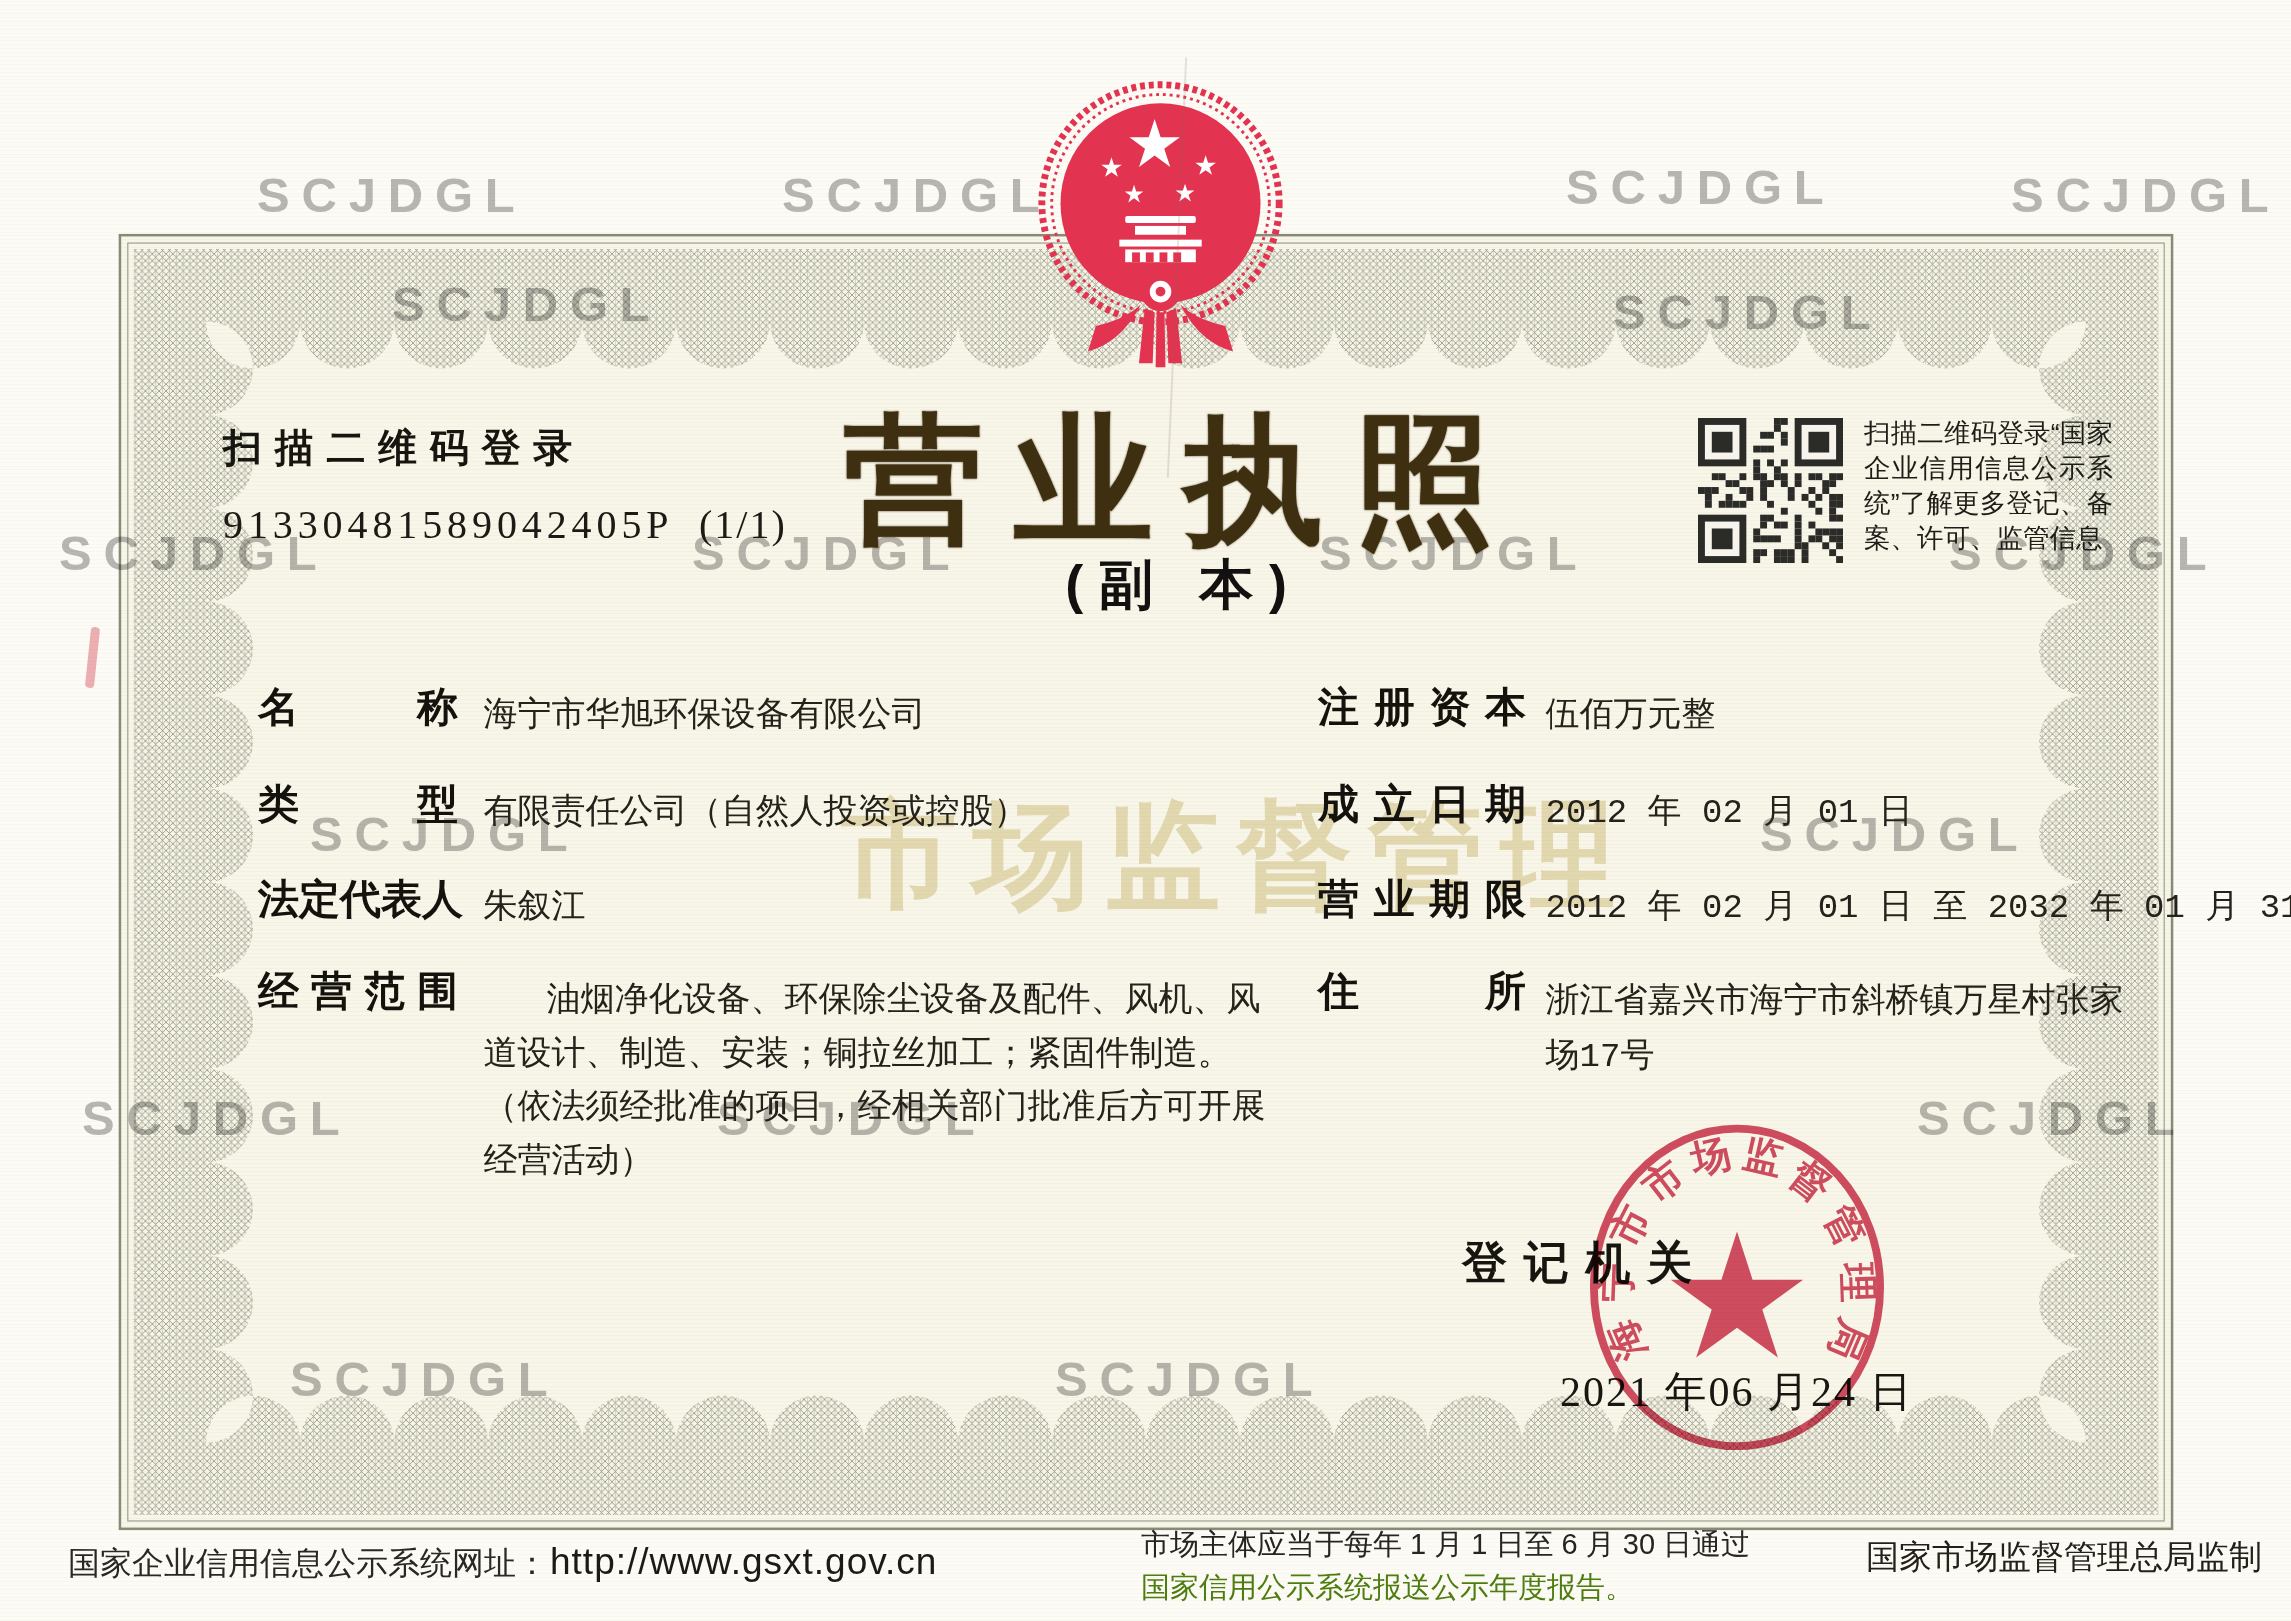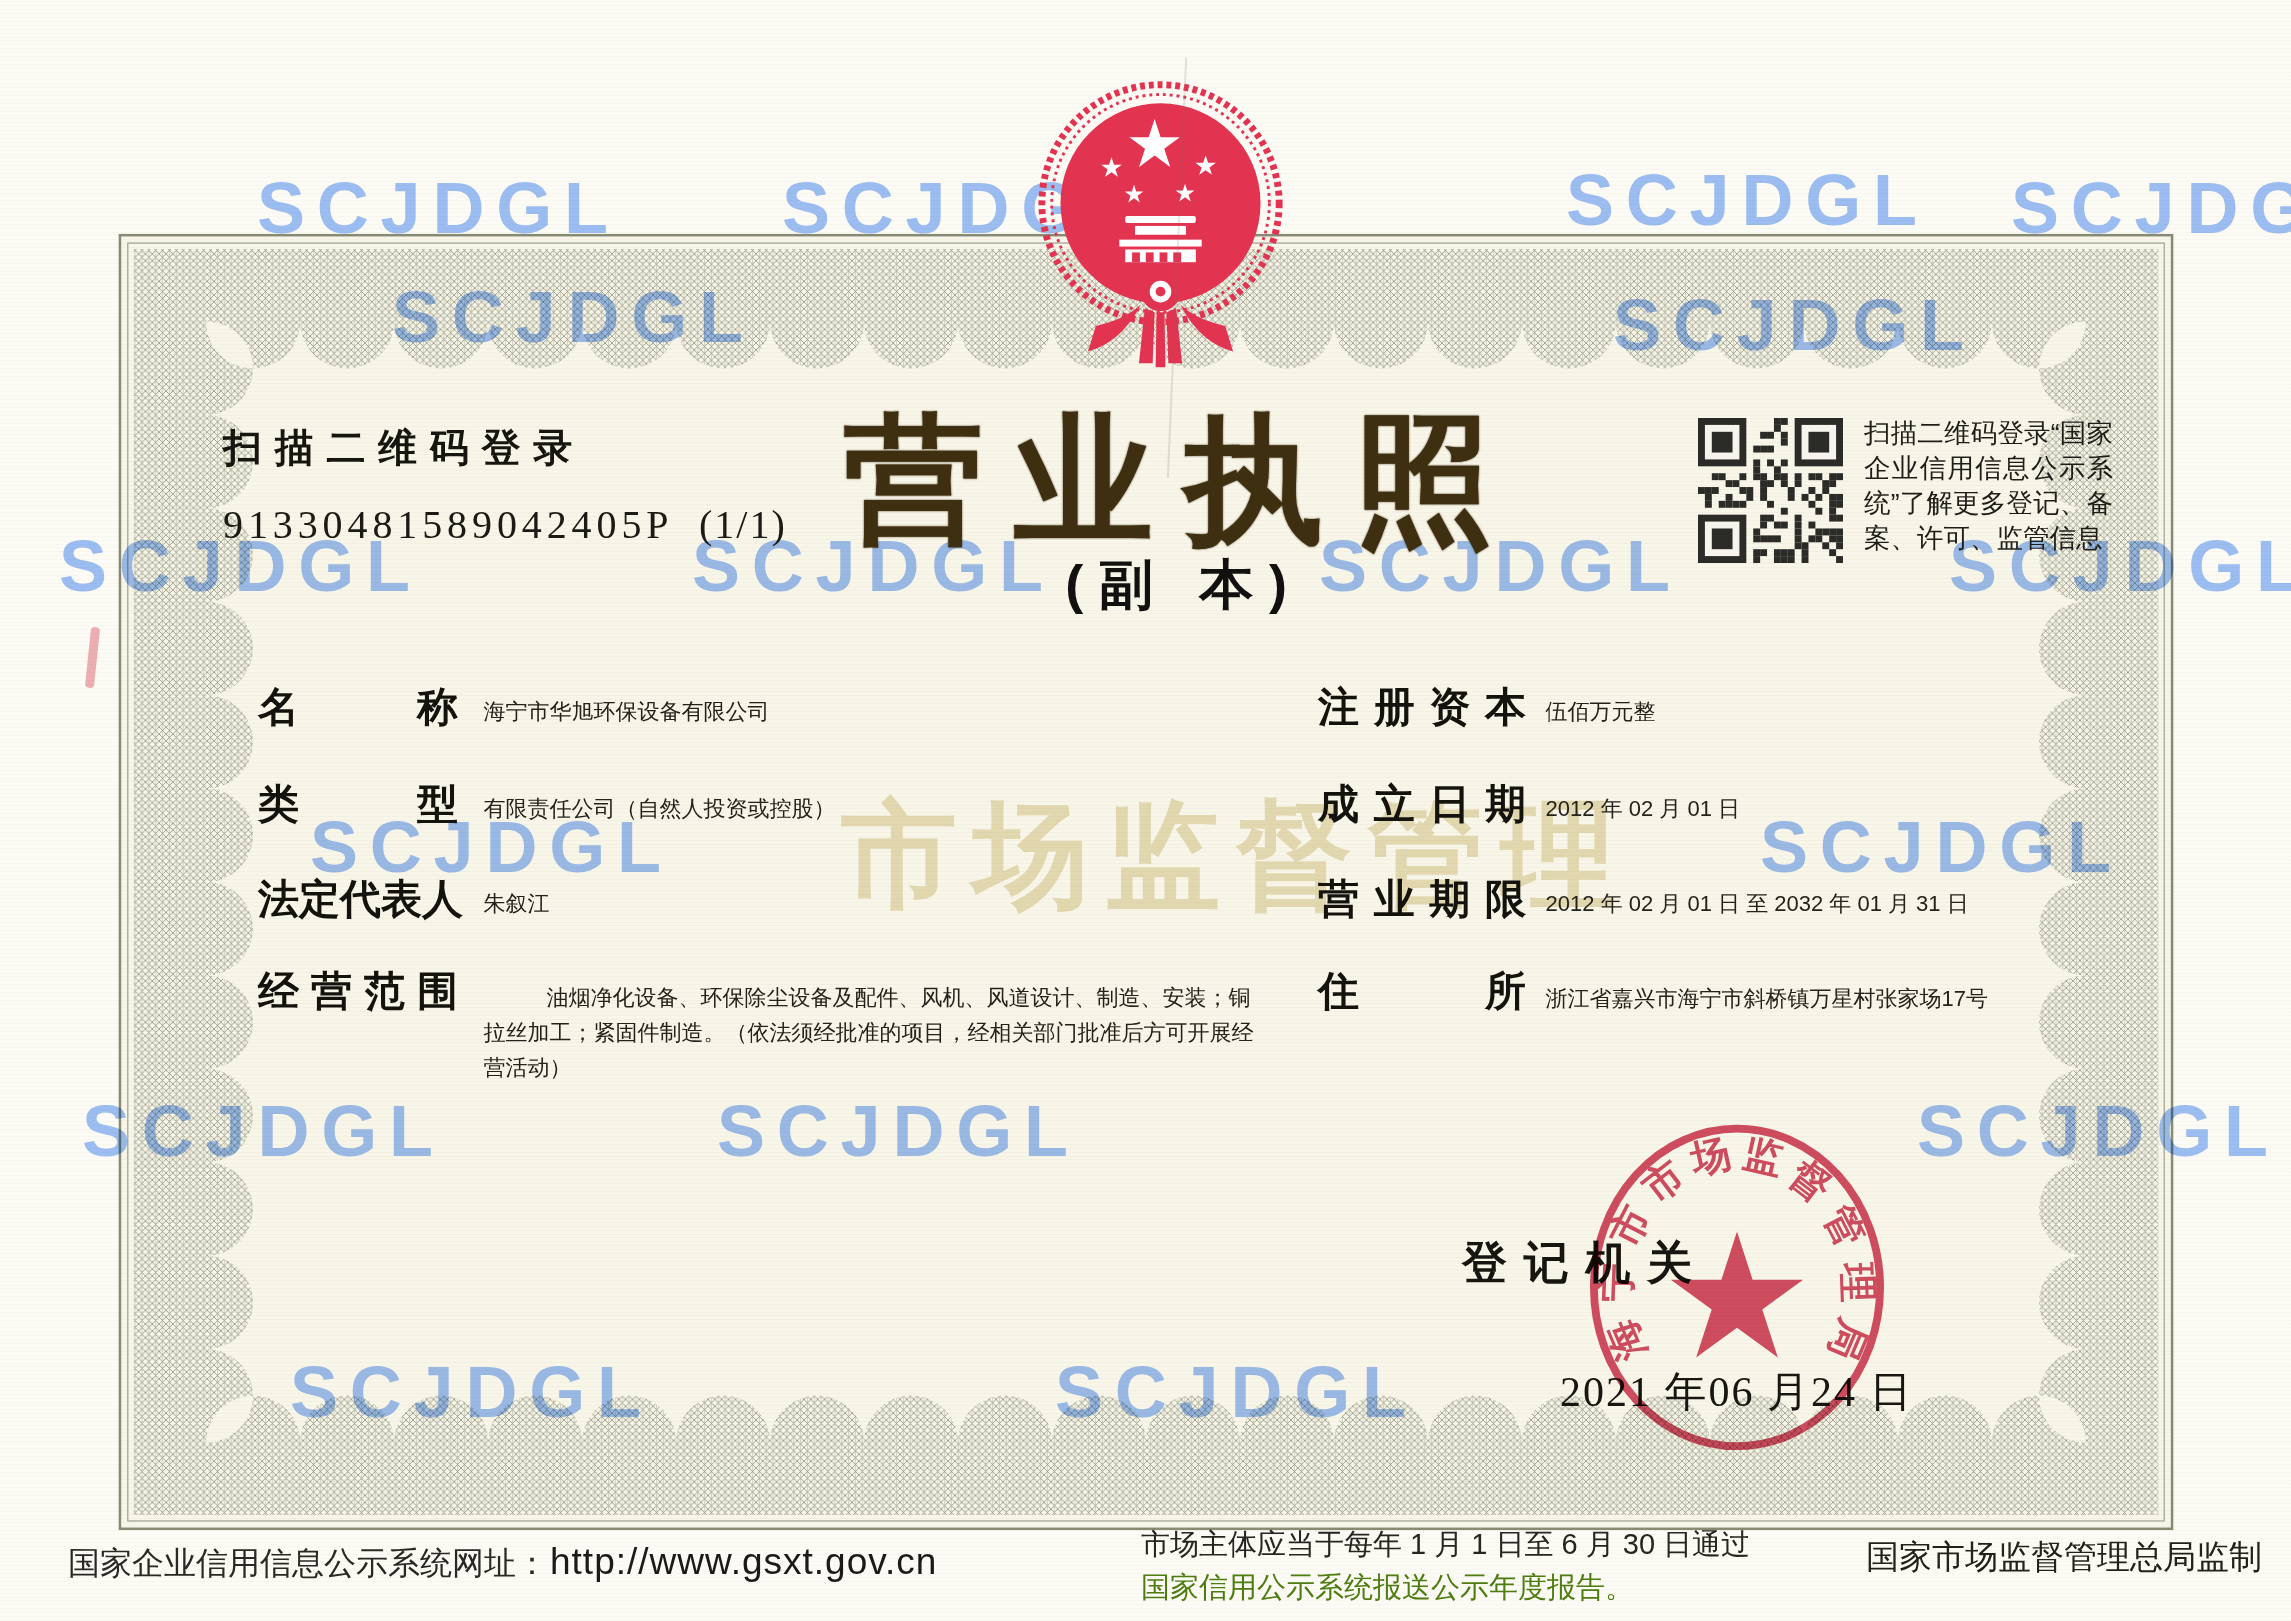--- a/index.html
+++ b/index.html
@@ -13,22 +13,22 @@
   
   .frame{
     position:absolute;left:118px;top:233px;width:2056px;height:1298px;
     background:
       repeating-linear-gradient(0deg, rgba(165,155,115,.06) 0 1px, transparent 1px 3.9px),
       #f8f5e9;
   }
   .borderSvg{position:absolute;left:0;top:0;z-index:2;}
   
   .wm{
-    position:absolute;z-index:3;color:#3b82f6;opacity:.5;mix-blend-mode:multiply;
-    font-weight:700;font-size:72px;letter-spacing:11.8px;white-space:nowrap;
+    position:absolute;z-index:3;color:#737373;opacity:.5;mix-blend-mode:multiply;
+    font-weight:700;font-size:49px;letter-spacing:11.8px;white-space:nowrap;
     font-family:"Liberation Sans","DejaVu Sans",sans-serif;pointer-events:none;
   }
   .wmBig{
     position:absolute;z-index:3;color:#d6c98e;opacity:.55;mix-blend-mode:multiply;
     font-weight:700;font-size:116px;letter-spacing:15.7px;white-space:nowrap;pointer-events:none;
   }
   
   .emblem{position:absolute;left:1035px;top:69px;z-index:6;}
   .creditBlock{position:absolute;left:223px;top:421px;z-index:4;}
   .creditLabel{font-weight:700;font-size:39px;letter-spacing:12.7px;color:#17150f;}
@@ -54,22 +54,22 @@
   .rowL{left:258px;}
   .rowR{left:1318px;}
   .lab{
     font-weight:700;font-size:41px;color:#14120d;flex:none;
     font-family:"Liberation Sans","DejaVu Sans",sans-serif;
   }
   .rowL .lab{width:200px;margin-right:25.5px;}
   .rowR .lab{width:208px;margin-right:19.6px;}
   [data-justify]{display:flex;justify-content:space-between;}
   .val{
-    font-family:Liberation Sans, sans-serif;font-size:22px;color:#24221b;
-    margin-top:17px;white-space:nowrap;
+    font-family:Liberation Mono, monospace;font-size:34px;color:#24221b;
+    margin-top:11px;white-space:nowrap;
   }
   .val.scope{width:784px;white-space:normal;line-height:1.58;text-indent:63px;}
   .val.addr{width:592px;white-space:normal;line-height:1.62;}
   
   .registry{
     position:absolute;left:1462px;top:1233px;z-index:4;
     font-weight:700;font-size:45px;letter-spacing:16.7px;color:#17150f;white-space:nowrap;
   }
   .issueDate{
     position:absolute;left:1560px;top:1364px;z-index:4;

